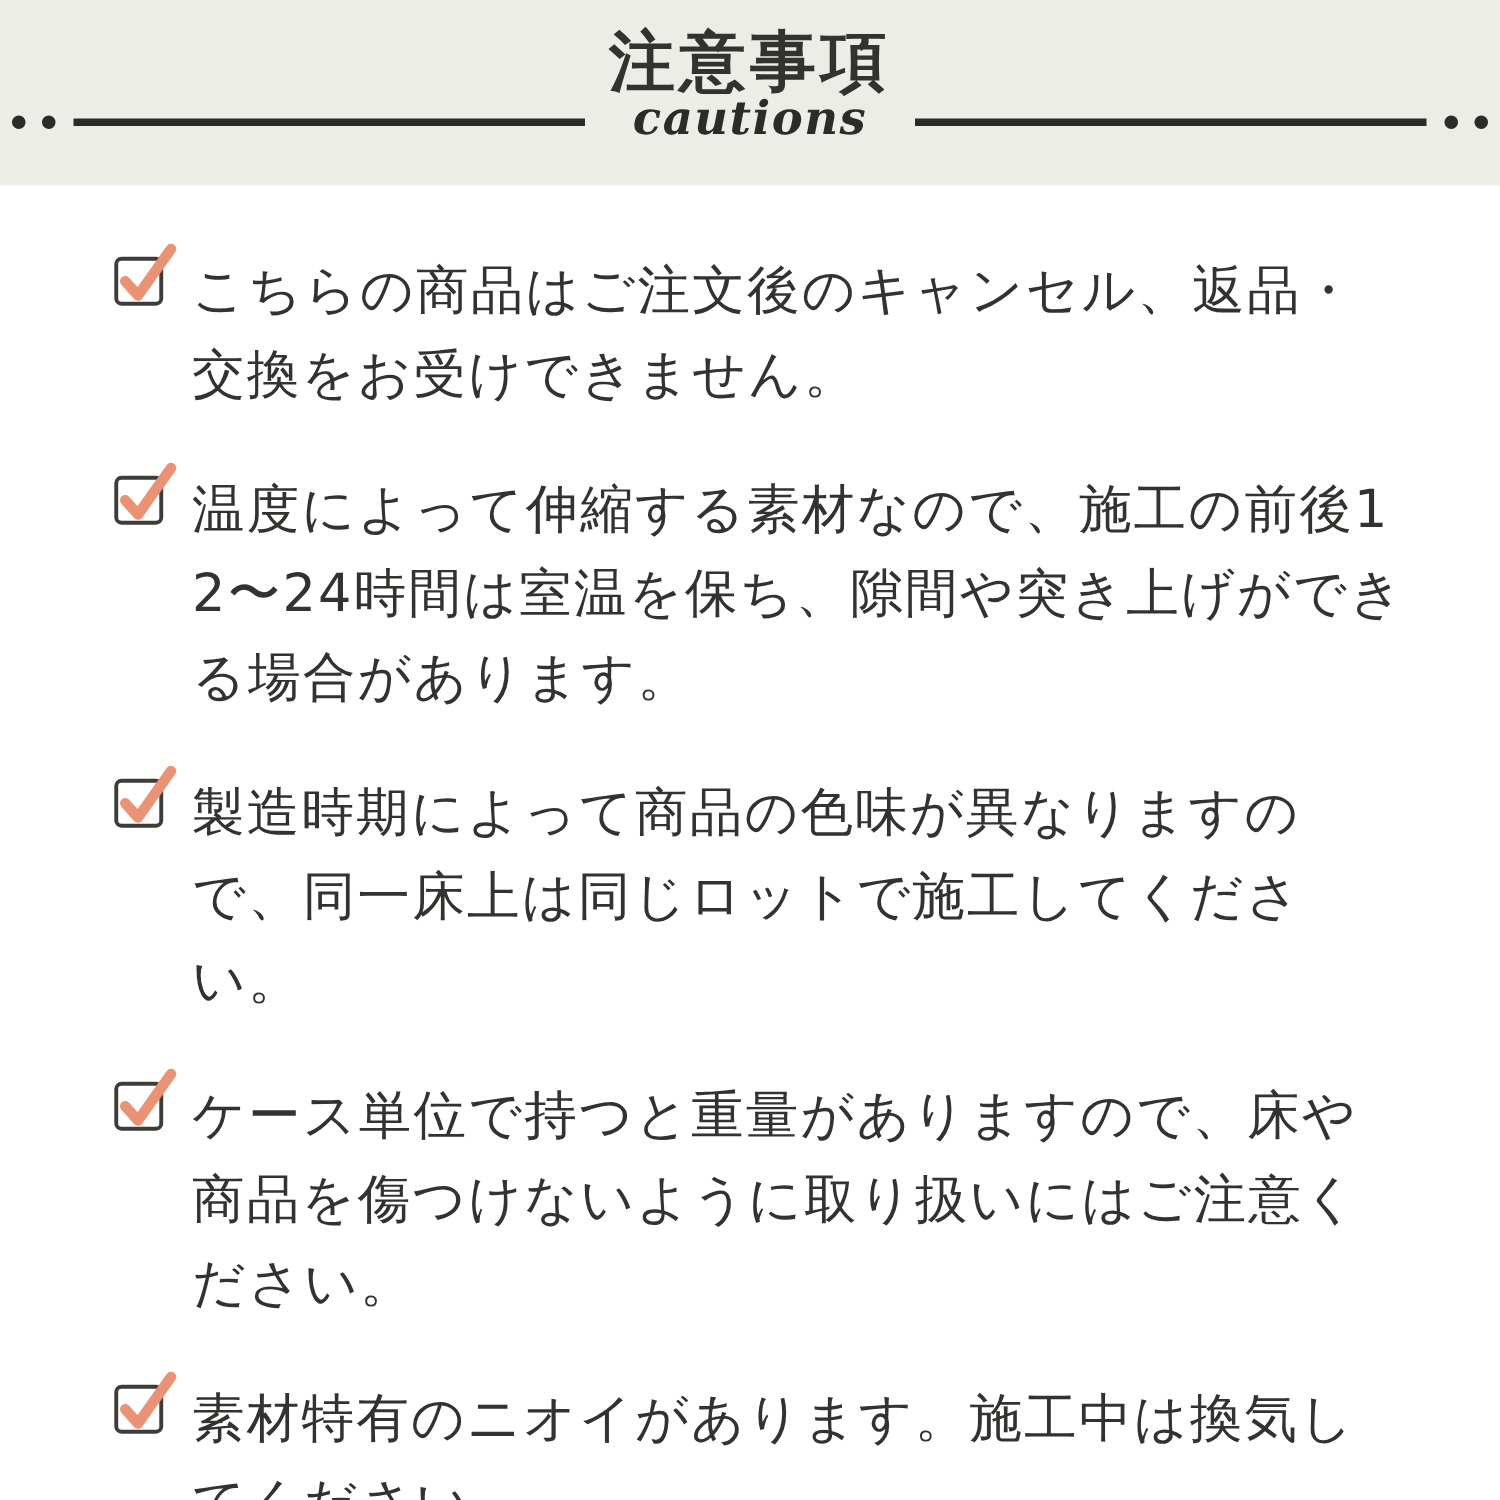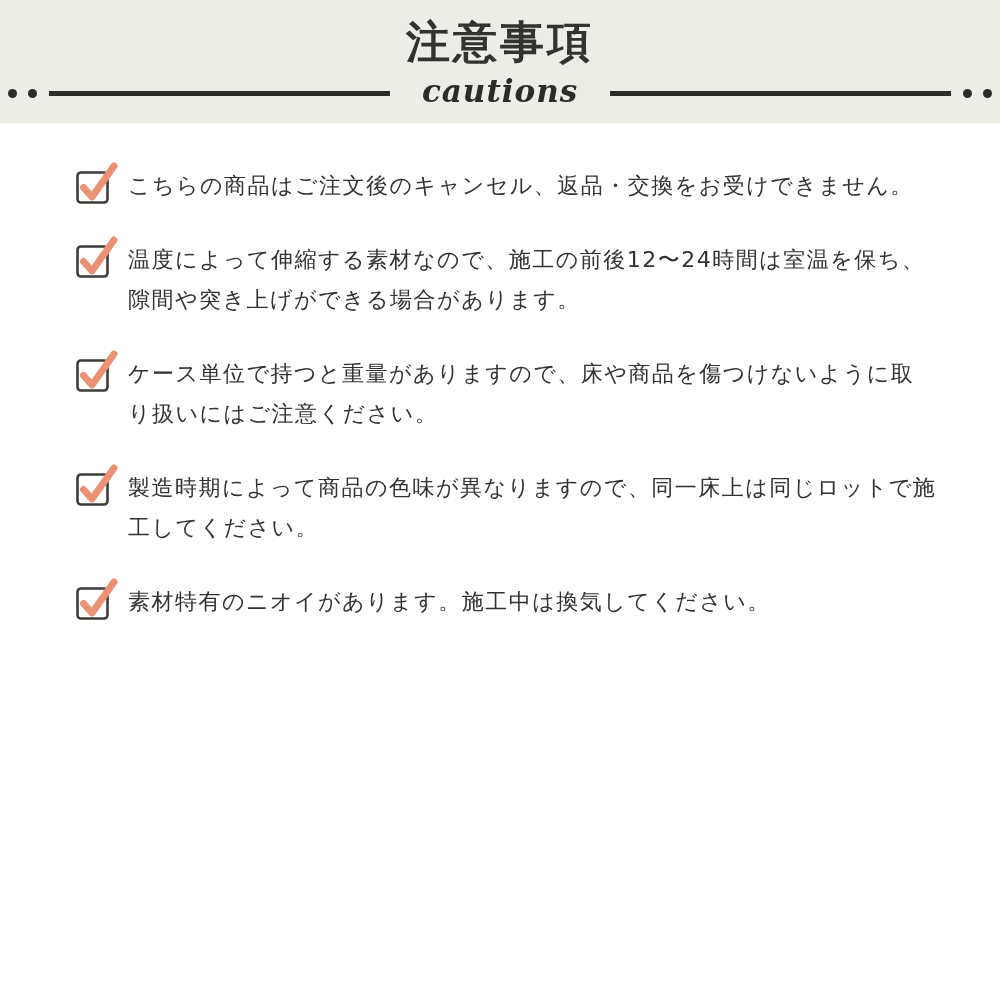--- a/index.html
+++ b/index.html
@@ -24,21 +24,21 @@
     text-align: center;
     font-size: 44px;
     font-weight: 700;
     letter-spacing: 3px;
     color: #32322E;
     line-height: 1.1;
   }
   .divider {
     display: flex;
     align-items: center;
-    margin-top: 12px;
+    margin-top: 0;
     padding: 0 8px;
   }
   .dots { display: flex; gap: 11px; align-items: center; }
   .dots i {
     display: block;
     width: 9px; height: 9px;
     border-radius: 50%;
     background: #2B2B27;
   }
   .divider .line {
@@ -72,23 +72,23 @@
   .checkbox {
     flex: none;
     width: 44px;
     height: 46px;
     margin-right: 10px;
     margin-top: -6px;
   }
   .checkbox svg { display: block; }
   .text {
     margin: 0;
-    font-size: 22px;
+    font-size: 35px;
     font-weight: 500;
-    line-height: 40px;
+    line-height: 56px;
     letter-spacing: 1.5px;
     color: #323230;
     word-break: break-all;
     overflow-wrap: anywhere;
   }
 </style>
 </head>
 <body>
 
 <div class="page">
@@ -133,31 +133,31 @@
     </div>
 
 
     <div class="item">
       <span class="checkbox">
         <svg width="44" height="46" viewBox="0 0 44 46" xmlns="http://www.w3.org/2000/svg">
           <rect x="3.5" y="12.5" width="30" height="30" rx="3.5" fill="#ffffff" stroke="#3C3C38" stroke-width="2.6"></rect>
           <path d="M9.5 27.5 L18 37 L40 6" fill="none" stroke="#EB9274" stroke-width="7" stroke-linecap="round" stroke-linejoin="round"></path>
         </svg>
       </span>
-      <p class="text">ケース単位で持つと重量がありますので、床や商品を傷つけないように取り扱いにはご注意ください。</p>
+      <p class="text">製造時期によって商品の色味が異なりますので、同一床上は同じロットで施工してください。</p>
     </div>
 
     <div class="item">
       <span class="checkbox">
         <svg width="44" height="46" viewBox="0 0 44 46" xmlns="http://www.w3.org/2000/svg">
           <rect x="3.5" y="12.5" width="30" height="30" rx="3.5" fill="#ffffff" stroke="#3C3C38" stroke-width="2.6"></rect>
           <path d="M9.5 27.5 L18 37 L40 6" fill="none" stroke="#EB9274" stroke-width="7" stroke-linecap="round" stroke-linejoin="round"></path>
         </svg>
       </span>
-      <p class="text">製造時期によって商品の色味が異なりますので、同一床上は同じロットで施工してください。</p>
+      <p class="text">ケース単位で持つと重量がありますので、床や商品を傷つけないように取り扱いにはご注意ください。</p>
     </div>
 
 
     <div class="item">
       <span class="checkbox">
         <svg width="44" height="46" viewBox="0 0 44 46" xmlns="http://www.w3.org/2000/svg">
           <rect x="3.5" y="12.5" width="30" height="30" rx="3.5" fill="#ffffff" stroke="#3C3C38" stroke-width="2.6"></rect>
           <path d="M9.5 27.5 L18 37 L40 6" fill="none" stroke="#EB9274" stroke-width="7" stroke-linecap="round" stroke-linejoin="round"></path>
         </svg>
       </span>

